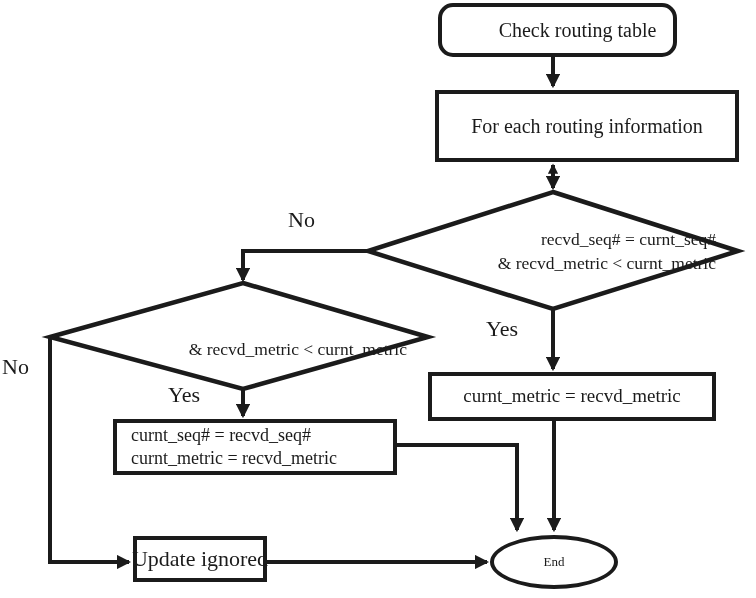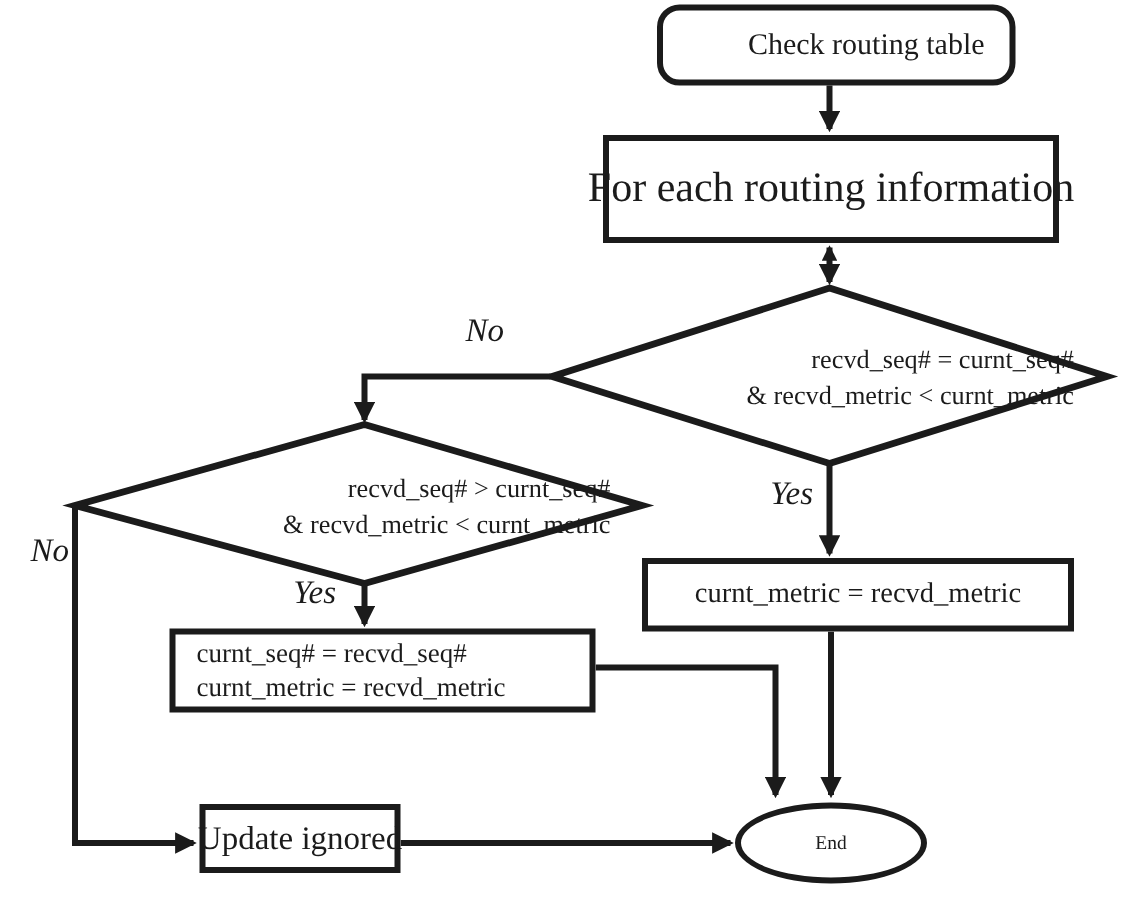--- a/index.html
+++ b/index.html
@@ -51,22 +51,22 @@
     z-index: 2;
     white-space: nowrap;
   }
   .node-start {
     left: 438px; top: 3px; width: 239px; height: 54px;
     border-radius: 15px;
     font-size: 20px;
     padding-left: 40px;
   }
   .node-foreach {
-    left: 402px; top: 90px; width: 304px; height: 72px;
-    font-size: 28px;
+    left: 435px; top: 90px; width: 304px; height: 72px;
+    font-size: 20px;
   }
   .node-update-metric {
     left: 428px; top: 372px; width: 288px; height: 49px;
     font-size: 19px;
   }
   .node-update-seq {
     left: 113px; top: 419px; width: 284px; height: 56px;
     font-size: 18px;
     align-items: flex-start;
     text-align: left;
@@ -88,23 +88,22 @@
     font-size: 17.5px;
     line-height: 1.38;
     white-space: nowrap;
   }
   .diamond1-text { left: 396px; top: 227px; width: 320px; }
   .diamond2-text { left: 87px;  top: 313px; width: 320px; }
   .edge-label {
     position: absolute;
     z-index: 2;
     font-size: 22px;
-    text-align: right;
+    text-align: left;
     white-space: nowrap;
-    font-style: italic;
   }
   .label-no-top   { left: 288px; top: 207px; width: 48px; }
   .label-yes-right{ left: 486px; top: 316px; width: 56px; }
   .label-yes-left { left: 168px; top: 382px; width: 56px; }
   .label-no-left  { left: 2px;   top: 354px; width: 44px; }
 </style>
 </head>
 <body>
 
 <div class="canvas">
@@ -140,21 +139,21 @@
   <div class="node node-foreach">
     <span>For each routing information</span>
   </div>
 
   <div class="diamond-text diamond1-text">
     <span>recvd_seq# = curnt_seq#</span><br>
     <span>&amp; recvd_metric &lt; curnt_metric</span>
   </div>
 
   <div class="diamond-text diamond2-text">
-    <span>recvd_seq# &gt; curnt_seq#</span><br>
+    <br>
     <span>&amp; recvd_metric &lt; curnt_metric</span>
   </div>
 
   <div class="node node-update-metric">
     <span>curnt_metric = recvd_metric</span>
   </div>
 
   <div class="node node-update-seq">
     <span>curnt_seq# = recvd_seq#</span>
     <span>curnt_metric = recvd_metric</span>

